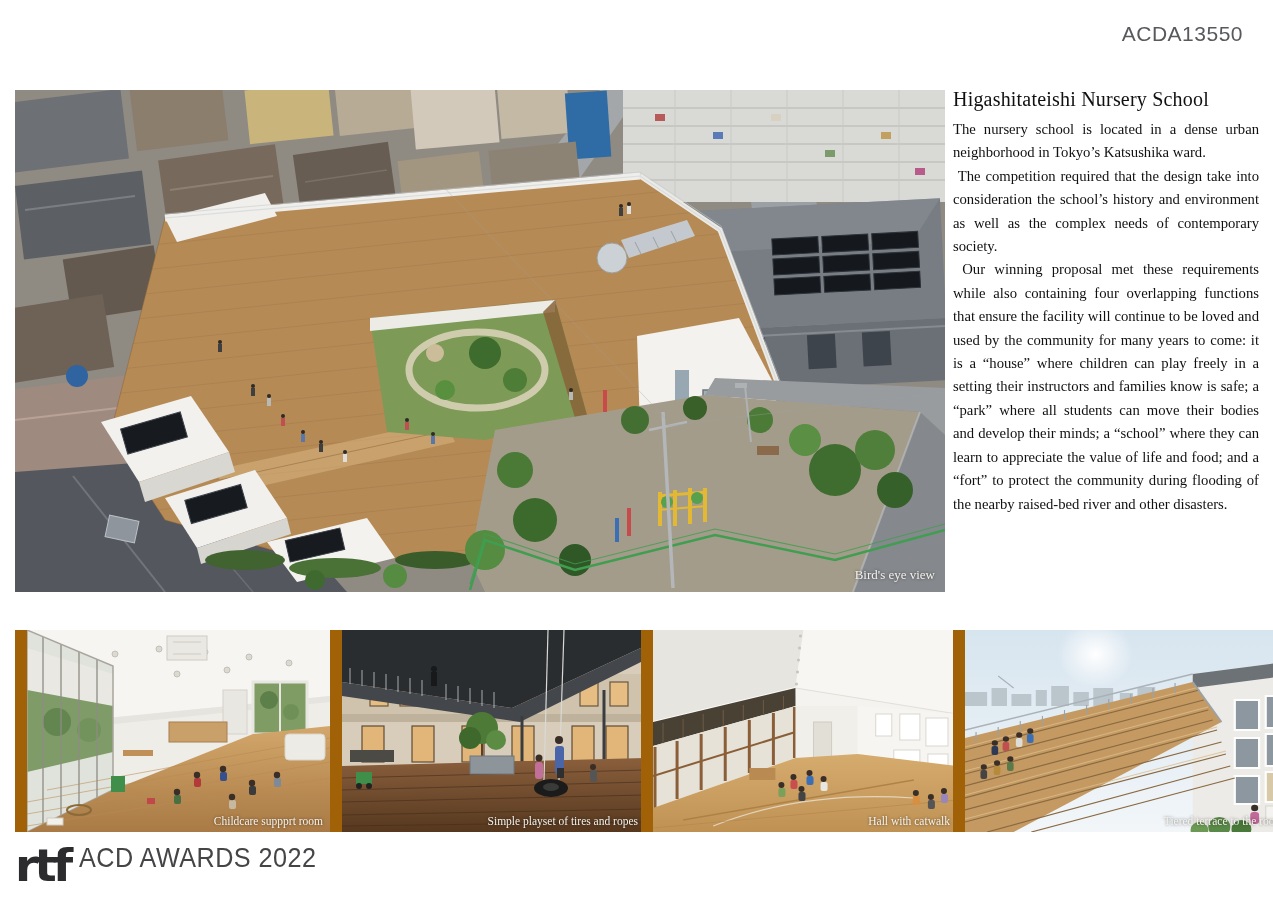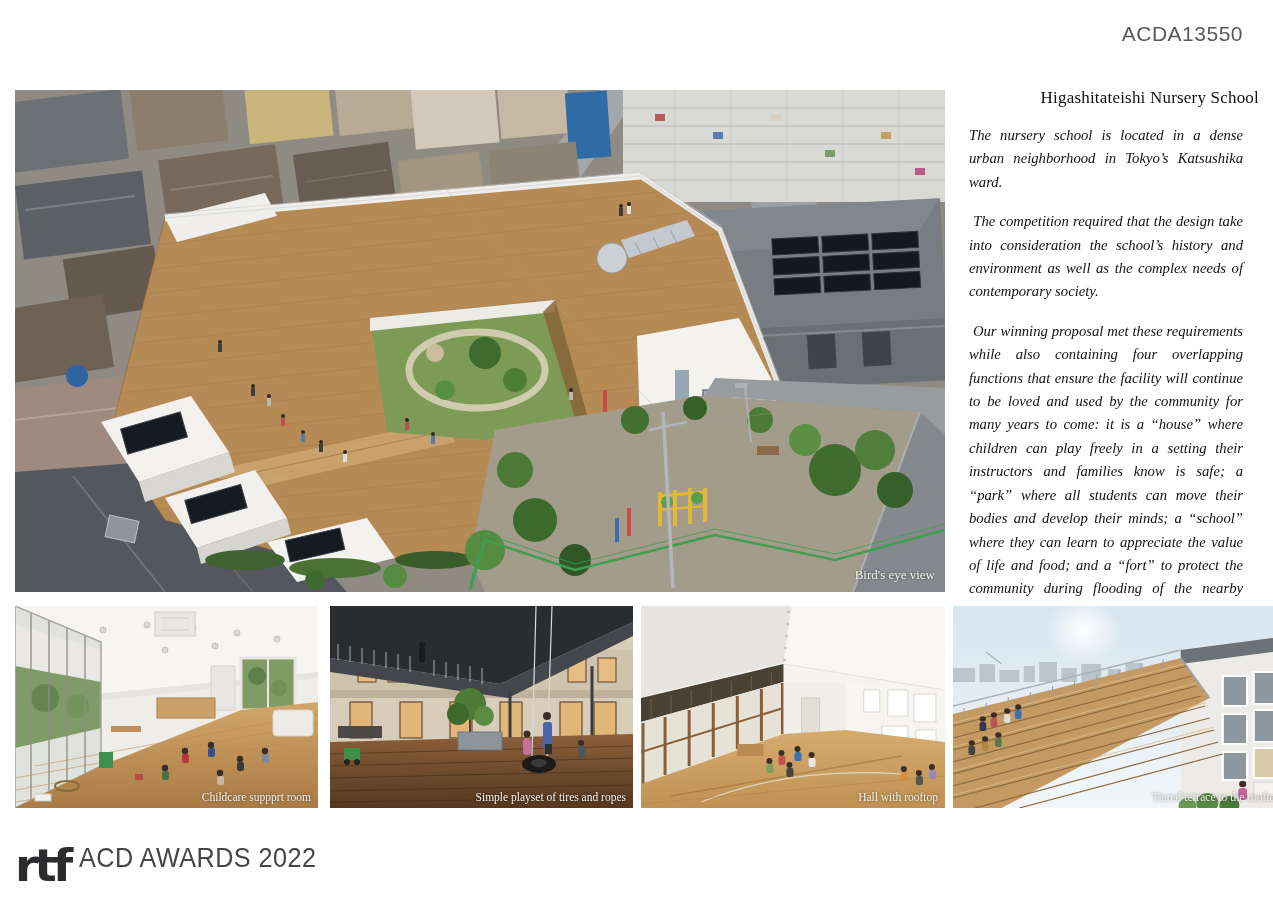--- a/index.html
+++ b/index.html
@@ -7,29 +7,29 @@
        font-family:"Liberation Serif",serif;overflow:hidden;}
   .page{position:absolute;inset:0;background:#fff;}
   .doc-id{position:absolute;top:22px;right:30px;
           font-family:"Liberation Sans",sans-serif;font-size:21px;
           color:#58595c;letter-spacing:0.5px;text-align:right;}
   figure{margin:0;position:absolute;overflow:hidden;background:#a16207;}
   figure svg{display:block;width:100%;height:100%;}
   .main-fig{left:15px;top:90px;width:930px;height:502px;}
   .main-fig figcaption{position:absolute;right:10px;bottom:9px;
       font-size:13px;color:#f4f2ec;text-shadow:0 0 3px rgba(0,0,0,.55);}
-  .thumb{top:606px;height:202px;}
+  .thumb{top:630px;height:202px;padding-left:12px;}
   .thumb figcaption{position:absolute;right:7px;bottom:5px;font-size:11.5px;
       color:#f4f2ec;text-shadow:0 0 3px rgba(0,0,0,.55);white-space:nowrap;}
   #t1{left:15px;width:303px;} #t2{left:330px;width:303px;}
   #t3{left:641px;width:304px;} #t4{left:953px;width:335px;}
   .article{position:absolute;left:953px;top:88px;width:306px;color:#101010;}
-  .article h1{margin:0 0 7px 0;font-weight:normal;font-size:17px;
-      letter-spacing:0.2px;white-space:nowrap;text-align:right;}
-  .article p{margin:16px;font-size:14.7px;line-height:23.4px;text-align:justify;font-style:italic;}
+  .article h1{margin:0 0 7px 0;font-weight:normal;font-size:20px;
+      letter-spacing:0.2px;white-space:nowrap;}
+  .article p{margin:0;font-size:14.7px;line-height:23.4px;text-align:justify;}
   .brand{position:absolute;left:15px;top:842px;height:48px;
          display:flex;gap:10px;}
   .rtf-mark{font-family:"DejaVu Sans",sans-serif;font-weight:800;
       font-size:47px;letter-spacing:-4px;color:#2c2c2e;line-height:1;
       transform:scaleY(.96);}
   .awards-text{font-family:"Liberation Sans",sans-serif;font-size:28px;
       color:#454548;letter-spacing:0.5px;display:inline-block;
       transform:scaleX(.9);transform-origin:left center;}
 </style>
 </head>
@@ -525,21 +525,21 @@
         <rect x="125" y="158" width="7" height="9" rx="2" fill="#7aa05a"></rect>
           <circle cx="128" cy="155" r="3" fill="#3a2e28"></circle>
         <rect x="259" y="166" width="7" height="9" rx="2" fill="#d98f3f"></rect>
           <circle cx="262" cy="163" r="3" fill="#3a2e28"></circle>
         <rect x="274" y="170" width="7" height="9" rx="2" fill="#555"></rect>
           <circle cx="277" cy="167" r="3" fill="#3a2e28"></circle>
         <rect x="287" y="164" width="7" height="9" rx="2" fill="#9a86b8"></rect>
           <circle cx="290" cy="161" r="3" fill="#3a2e28"></circle>
       </g>
     </svg>
-    <figcaption>Hall with rooftop</figcaption>
+    <figcaption>Hall with catwalk</figcaption>
   </figure>
 
   <figure class="thumb" id="t4">
     <svg viewBox="0 0 303 202" preserveAspectRatio="none">
       <defs>
         <linearGradient id="sky4" x1="0" y1="0" x2="0" y2="1">
           <stop offset="0" stop-color="#d7e5ef"></stop>
             <stop offset="1" stop-color="#f2f6f9"></stop>
           </linearGradient>
         <radialGradient id="sun4" cx=".5" cy=".5" r=".5">

